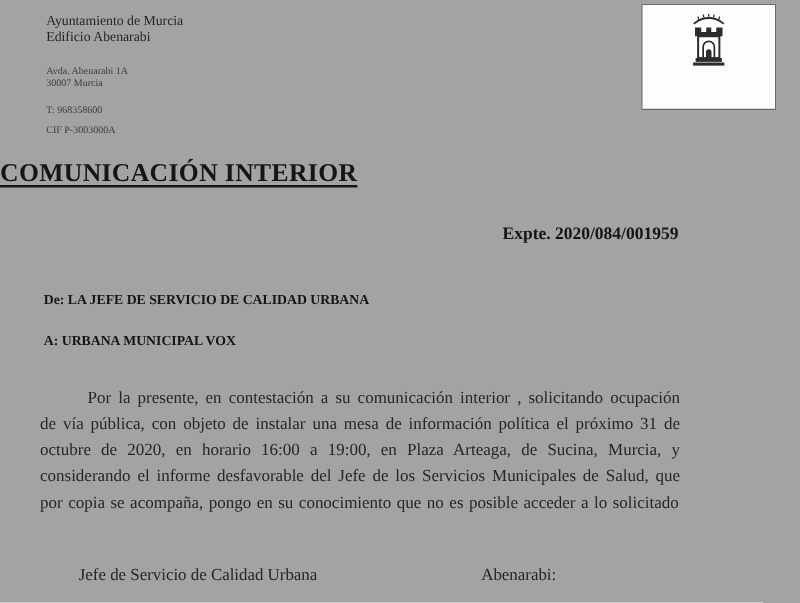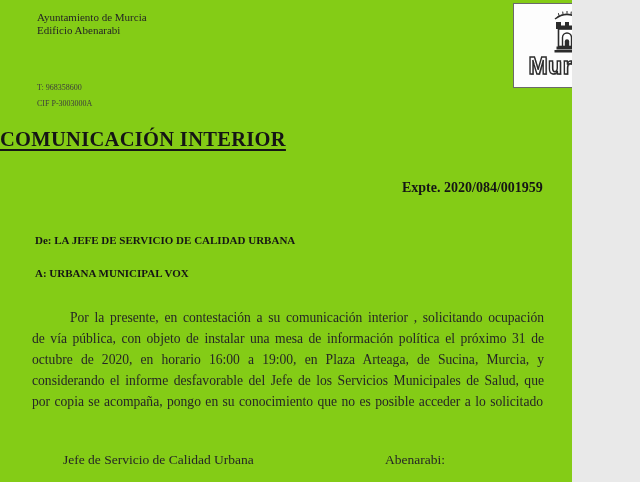--- a/index.html
+++ b/index.html
@@ -1,21 +1,21 @@
 <!DOCTYPE html>
 <html><head>
 <meta charset="utf-8">
 <style>
   * { margin: 0; padding: 0; box-sizing: border-box; }
   html, body { background: #e9e9e9; }
   .page {
     position: relative;
-    width: 572px;
+    width: 640px;
     height: 482px;
-    background: #84cc16;
+    background: #a3a3a3;
     font-family: "Liberation Serif", serif;
     color: #1f1f1f;
     overflow: hidden;
   }
 
   
   .letterhead { position: absolute; left: 37px; top: 11px; }
   .lh-org { font-size: 11px; line-height: 13px; color: #252525; }
   .lh-small { position: absolute; font-size: 8px; line-height: 10px; color: #3c3c3c; white-space: nowrap; }
   .lh-address { top: 41px; left: 0; }
@@ -91,20 +91,24 @@
   svg { display: block; }
 </style>
 </head>
 <body>
 
 <div class="page">
 
   <div class="letterhead">
     <div class="lh-org">Ayuntamiento de Murcia</div>
     <div class="lh-org">Edificio Abenarabi</div>
+    <div class="lh-small lh-address">
+      <div>Avda. Abenarabi 1A</div>
+      <div>30007 Murcia</div>
+    </div>
     <div class="lh-small lh-phone">T: 968358600</div>
     <div class="lh-small lh-cif">CIF P-3003000A</div>
   </div>
 
   <div class="logo-box">
     <svg class="logo-crown" width="32" height="12" viewBox="0 0 32 12">
       <path d="M4 11 Q16 2 28 11" fill="none" stroke="#2c2c2c" stroke-width="1.4"></path>
       <path d="M6.5 8.5 Q16 3.5 25.5 8.5" fill="none" stroke="#2c2c2c" stroke-width="0.9"></path>
       <line x1="8" y1="7.6" x2="7.4" y2="5.2" stroke="#2c2c2c" stroke-width="1"></line>
       <line x1="12" y1="6" x2="11.7" y2="3.6" stroke="#2c2c2c" stroke-width="1"></line>
@@ -118,21 +122,20 @@
 
       <rect x="6.5" y="8" width="17" height="17.5" fill="#ffffff" stroke="#2c2c2c" stroke-width="1.6"></rect>
 
       <path d="M10.5 25.5 v-9 a4.5 4.5 0 0 1 9 0 v9" fill="none" stroke="#2c2c2c" stroke-width="1.4"></path>
 
       <path d="M12.8 25.5 v-5 a2.2 2.2 0 0 1 4.4 0 v5 z" fill="#2c2c2c"></path>
 
       <rect x="4.5" y="25.5" width="21" height="3" fill="#2c2c2c"></rect>
       <rect x="2.5" y="29" width="25" height="2.5" fill="#2c2c2c"></rect>
     </svg>
-    <div class="logo-wordmark">Murcia</div>
   </div>
 
   <div class="doc-title">
     <span>COMUNICACIÓN INTERIOR</span>
   </div>
 
   <div class="expte">Expte. 2020/084/001959</div>
 
   <div class="from-line">De: LA JEFE DE SERVICIO DE CALIDAD URBANA</div>
   <div class="to-line">A: URBANA MUNICIPAL VOX</div>

